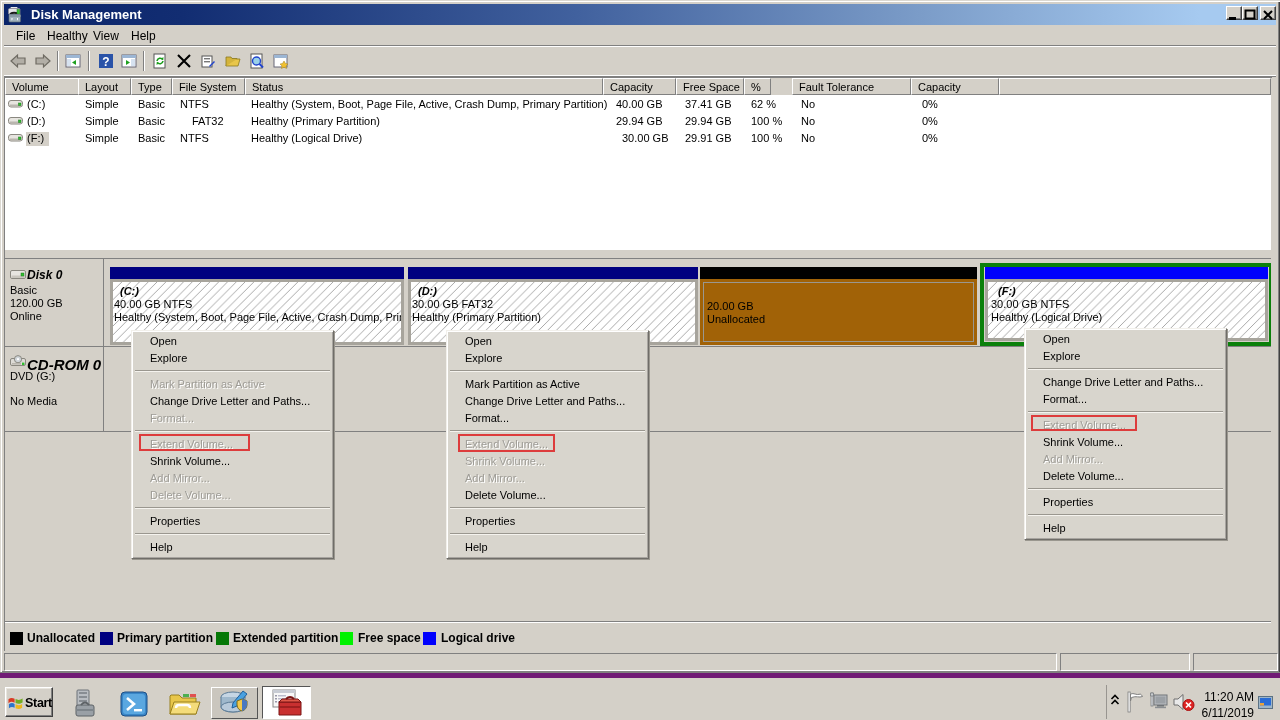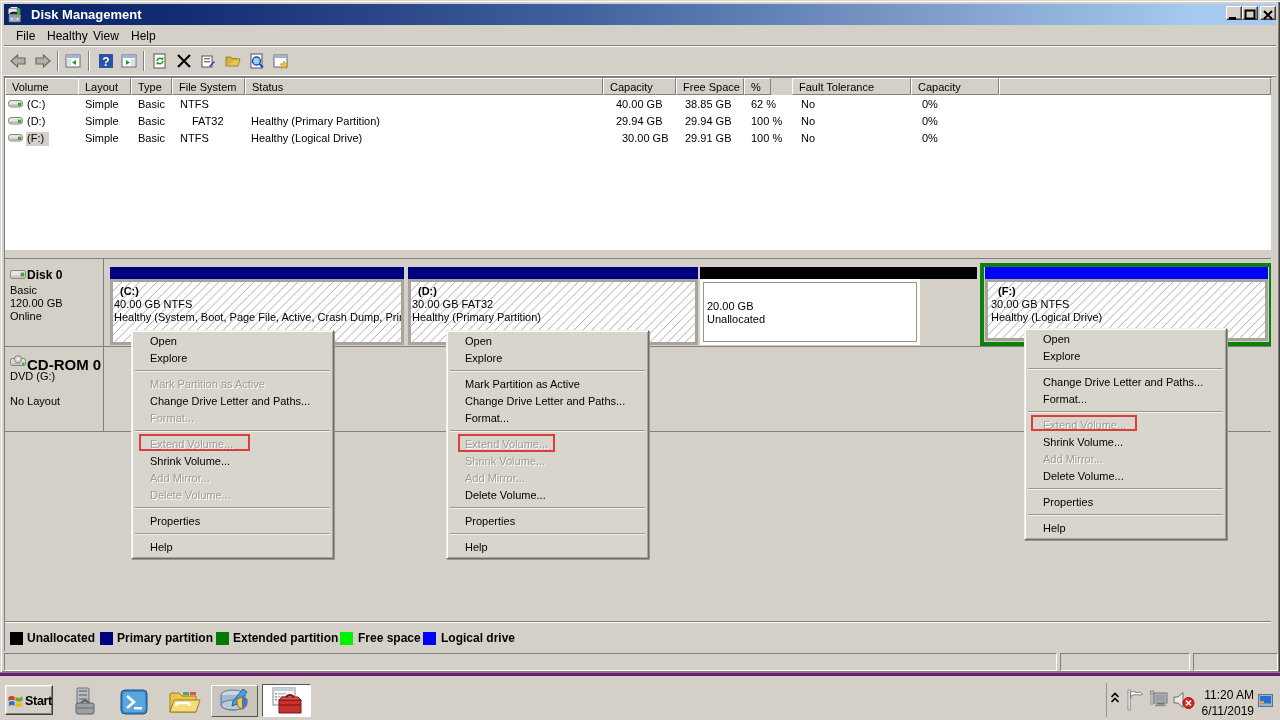--- a/index.html
+++ b/index.html
@@ -34,39 +34,39 @@
   
   #list { position:absolute; left:5px; top:95px; width:1266px; height:155px; background:#fff; }
   .lr { position:absolute; left:0; width:1266px; height:17px; }
   .lr span { position:absolute; top:2px; font-size:11px; color:#000; white-space:pre; }
   .dico { position:absolute; left:3px; top:0px; width:16px; height:16px; }
 
   
   #split { position:absolute; left:5px; top:250px; width:1266px; height:9px; background:#d4d0c8; border-bottom:1px solid #808080; }
   #lower { position:absolute; left:5px; top:259px; width:1266px; height:392px; background:#d4d0c8; overflow:hidden; }
   .bandlbl { font-size:11px; color:#000; }
-  .b { font-weight:bold; }
+  .b { font-weight:bold;font-style:italic; }
   .vline { position:absolute; width:1px; background:#808080; }
   .hline { position:absolute; height:1px; background:#808080; }
 
   
   .bar { position:absolute; top:8px; height:12px; }
   .pbody { position:absolute; top:20px; height:66px; background:#fff; border:3px solid #a7a49c; overflow:hidden; }
   .hatch { position:absolute; left:0; top:0; width:100%; height:100%; }
   .ptxt { position:absolute; left:2px; top:3px; font-size:11px; line-height:13px; color:#000; white-space:pre; }
 
   
   .lsq { position:absolute; top:0; width:13px; height:13px; }
   .llab { position:absolute; top:0px; font-size:12px; font-weight:bold; color:#000; }
 
   
   .spanel { position:absolute; top:653px; height:18px; border:1px solid; border-color:#808080 #fff #fff #808080; }
 
   
-  #task { position:absolute; left:0; top:673px; width:1280px; height:47px; background:#d4d0c8; border-top:3px solid #701a75; box-shadow:0 -1px 0 #808080; }
+  #task { position:absolute; left:0; top:673px; width:1280px; height:47px; background:#d4d0c8; border-top:5px solid #701a75; box-shadow:0 -1px 0 #808080; }
   #startbtn { position:absolute; left:5px; top:9px; width:48px; height:30px; background:#d4d0c8;
               border:1px solid; border-color:#fff #404040 #404040 #fff; box-shadow: inset -1px -1px 0 #808080, inset 1px 1px 0 #e8e5de; }
   #startbtn span { position:absolute; left:19px; top:8px; font-size:12.5px; font-weight:bold; color:#000; letter-spacing:-0.3px; }
 
   
   .menu { position:absolute; width:203px; background:#d8d5cd;
           border:1px solid; border-color:#f2f0eb #6f6d68 #6f6d68 #f2f0eb; box-shadow: inset 1px 1px 0 #fff, inset -1px -1px 0 #a8a5a0, 1px 1px 0 #9a978f; padding:2px; }
   .mi { height:17px; line-height:17px; font-size:11px; color:#000; padding-left:16px; white-space:pre; }
   .mi.d { color:#9e9c96; text-shadow:1px 1px 0 #fff; }
   .msep { height:9px; position:relative; }
@@ -181,22 +181,23 @@
       <div class="lr" style="top:1px">
         <svg class="dico" viewBox="0 0 16 16">
             <rect x="0.5" y="4.5" width="14" height="6.5" rx="2.5" fill="#e7e5e0" stroke="#8a8880"></rect>
             <rect x="1.5" y="8.5" width="12" height="2" fill="#b9b6ae"></rect>
             <rect x="10.5" y="7" width="2.5" height="2.5" fill="#2fbf2f" stroke="#1d7a1d" stroke-width="0.5"></rect>
           </svg>
         <span style="left:22px">(C:)</span>
           <span style="left:80px">Simple</span>
           <span style="left:133px">Basic</span>
           <span style="left:175px">NTFS</span>
+          <span style="left:246px">Healthy (System, Boot, Page File, Active, Crash Dump, Primary Partition)</span>
           <span style="left:611px">40.00 GB</span>
-          <span style="left:680px">38.85 GB</span>
+          <span style="left:680px">37.41 GB</span>
           <span style="left:746px">62 %</span>
           <span style="left:796px">No</span>
           <span style="left:917px">0%</span>
       </div>
       <div class="lr" style="top:18px">
         <svg class="dico" viewBox="0 0 16 16">
             <rect x="0.5" y="4.5" width="14" height="6.5" rx="2.5" fill="#e7e5e0" stroke="#8a8880"></rect>
             <rect x="1.5" y="8.5" width="12" height="2" fill="#b9b6ae"></rect>
             <rect x="10.5" y="7" width="2.5" height="2.5" fill="#2fbf2f" stroke="#1d7a1d" stroke-width="0.5"></rect>
           </svg>
@@ -268,21 +269,21 @@
               </pattern>
             </defs>
             <rect width="100%" height="100%" fill="url(#hB)"></rect>
           </svg>
           <div class="ptxt" style="left:1px"><span class="b" style="padding-left:6px">(D:)</span>
 30.00 GB FAT32
 Healthy (Primary Partition)</div>
         </div>
 
       <div class="bar" style="left:695px; width:277px; background:#000"></div>
-      <div class="abs" style="left:695px; top:20px; width:220px; height:66px; background:#ffffff">
+      <div class="abs" style="left:695px; top:20px; width:277px; height:66px; background:#a16207">
         <div class="abs" style="left:3px; top:3px; right:3px; bottom:3px; border:1px solid #9a978f"></div>
         <div class="ptxt" style="left:7px; top:21px">20.00 GB
 Unallocated</div>
       </div>
 
       <div class="abs" style="left:975px; top:4px; width:293px; height:83px; border:4px solid #0b800b"></div>
       <div class="bar" style="left:980px; width:283px; background:#0000fd"></div>
       <div class="pbody" style="left:980px; width:283px; height:62px">
           <svg class="hatch" preserveAspectRatio="none">
             <defs>
@@ -301,21 +302,21 @@
       <div class="vline" style="left:98px; top:88px; height:84px"></div>
       <svg class="abs" style="left:5px; top:95px" width="16" height="14" viewBox="0 0 16 14">
           <rect x="0.5" y="4.5" width="15" height="7" rx="1.5" fill="#dddbd6" stroke="#8a8880"></rect>
           <circle cx="8" cy="5.2" r="3.6" fill="#cfd4d8" stroke="#8a8880"></circle>
           <circle cx="8" cy="5.2" r="1.1" fill="#fff"></circle>
           <rect x="2" y="9" width="9" height="1.6" fill="#b9b6ae"></rect>
           <rect x="12" y="8.6" width="2.4" height="2.4" fill="#2fbf2f"></rect>
         </svg>
       <div class="abs bandlbl b" style="left:22px; top:97px; font-size:15px">CD-ROM 0</div>
       <div class="abs bandlbl" style="left:5px; top:111px">DVD (G:)</div>
-      <div class="abs bandlbl" style="left:5px; top:136px">No Layout</div>
+      <div class="abs bandlbl" style="left:5px; top:136px">No Media</div>
 
       <div class="hline" style="left:0; top:362px; width:1266px"></div>
       <div class="hline" style="left:0; top:363px; width:1266px; background:#fff"></div>
       <div class="lsq" style="left:5px;   top:373px; background:#000"></div>
       <div class="llab" style="left:22px; top:372px">Unallocated</div>
       <div class="lsq" style="left:95px;  top:373px; background:#000080"></div>
       <div class="llab" style="left:112px; top:372px">Primary partition</div>
       <div class="lsq" style="left:211px; top:373px; background:#067806"></div>
       <div class="llab" style="left:228px; top:372px">Extended partition</div>
       <div class="lsq" style="left:335px; top:373px; background:#00f200"></div>

